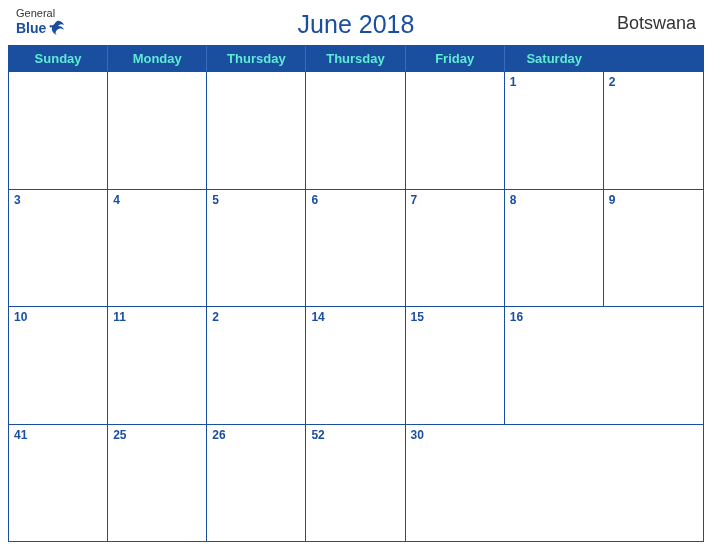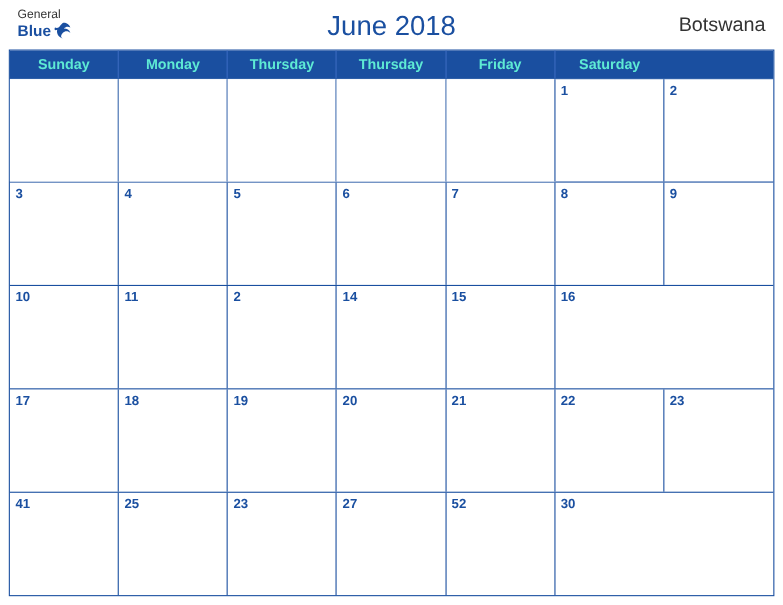--- a/index.html
+++ b/index.html
@@ -191,53 +191,27 @@
           </div>
           <div class="day-cell">
             <span class="day-num">15</span>
           </div>
           <div class="day-cell">
             <span class="day-num">16</span>
           </div>
         </div>
         <div class="week-row">
           <div class="day-cell">
-            <span class="day-num">17</span>
-          </div>
-          <div class="day-cell">
-            <span class="day-num">18</span>
-          </div>
-          <div class="day-cell">
-            <span class="day-num">19</span>
-          </div>
-          <div class="day-cell">
-            <span class="day-num">20</span>
-          </div>
-          <div class="day-cell">
-            <span class="day-num">21</span>
-          </div>
-          <div class="day-cell">
-            <span class="day-num">22</span>
-          </div>
-          <div class="day-cell">
-            <span class="day-num">23</span>
-          </div>
-        </div>
-        <div class="week-row">
-          <div class="day-cell">
             <span class="day-num">41</span>
           </div>
           <div class="day-cell">
             <span class="day-num">25</span>
           </div>
           <div class="day-cell">
-            <span class="day-num">23</span>
-          </div>
-          <div class="day-cell">
-            <span class="day-num">27</span>
+            <span class="day-num">26</span>
           </div>
           <div class="day-cell">
             <span class="day-num">52</span>
           </div>
           <div class="day-cell">
             <span class="day-num">30</span>
           </div>
         </div>
       </div>
   </div>

